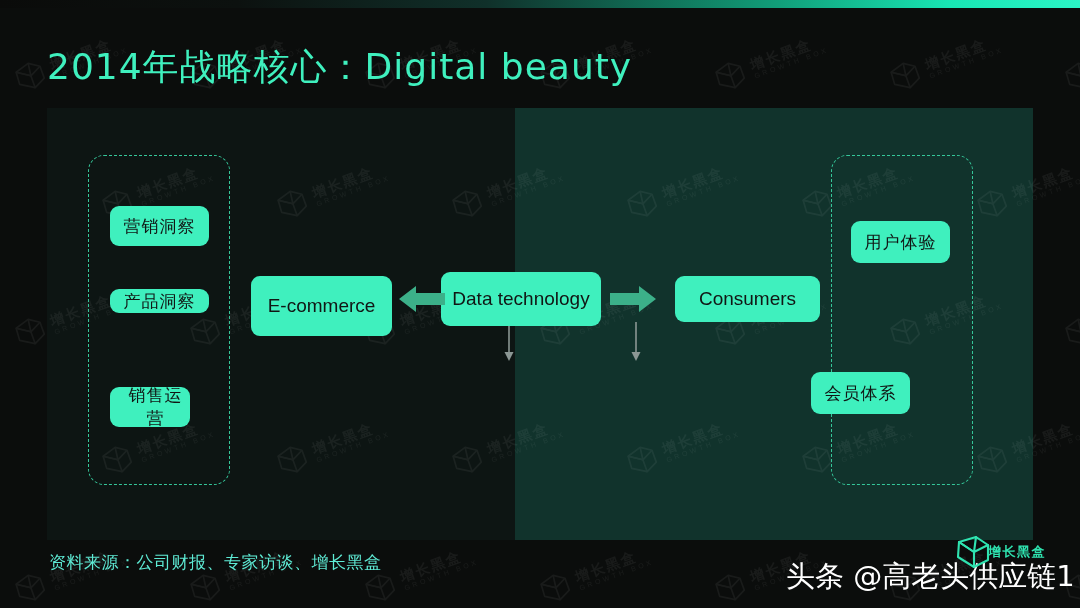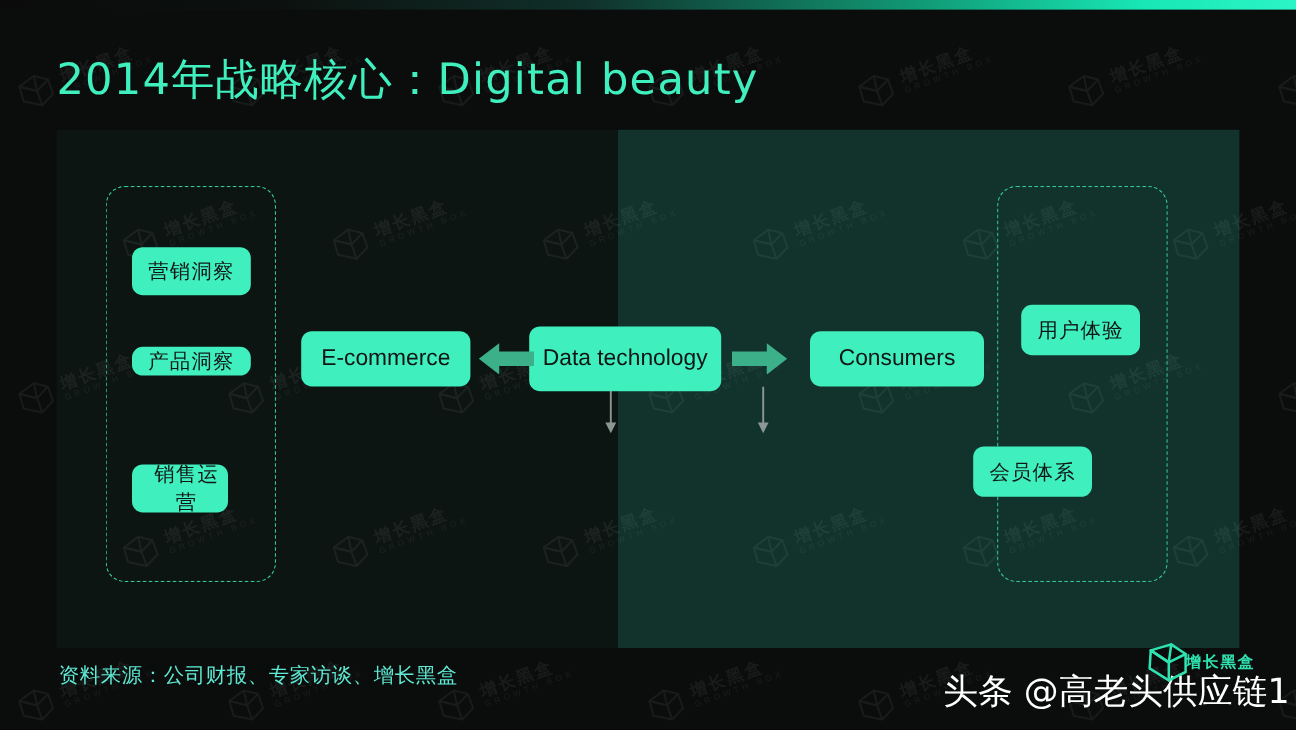--- a/index.html
+++ b/index.html
@@ -117,24 +117,24 @@
     z-index: 6;
     font-family: "DejaVu Sans", sans-serif;
   }
   .pill-cn { font-size: 17px; letter-spacing: 1px; }
   .pill-en { font-size: 19px; letter-spacing: 0px; font-family: "Liberation Sans", sans-serif; }
 
   #pill-l1 { left: 110px; top: 206px; width: 99px; height: 40px; }
   #pill-l2 { left: 110px; top: 289px; width: 99px; height: 24px; }
   #pill-l3 { left: 110px; top: 387px; width: 80px; height: 40px; padding-left: 11px; }
 
-  #pill-r1 { left: 851px; top: 221px; width: 99px; height: 42px; margin-top: 33px; }
+  #pill-r1 { left: 851px; top: 221px; width: 99px; height: 42px; }
   #pill-r2 { left: 811px; top: 372px; width: 99px; height: 42px; }
 
-  #pill-ecom { left: 251px; top: 276px; width: 141px; height: 46px; }
+  #pill-ecom { left: 251px; top: 276px; width: 141px; height: 60px; }
   #pill-data { left: 441px; top: 272px; width: 160px; height: 54px; line-height: 1.18; }
   #pill-cons { left: 659px; top: 276px; width: 145px; height: 46px; margin-left: 16px; }
 
   
   .arrow {
     position: absolute;
     z-index: 6;
   }
   #arrow-left  { left: 399px; top: 285px; }
   #arrow-right { left: 610px; top: 285px; }

